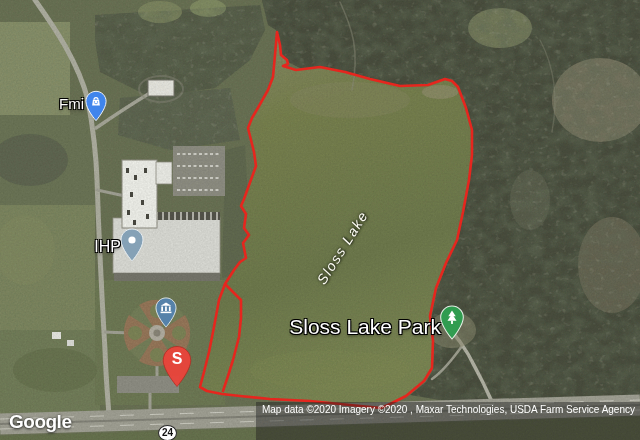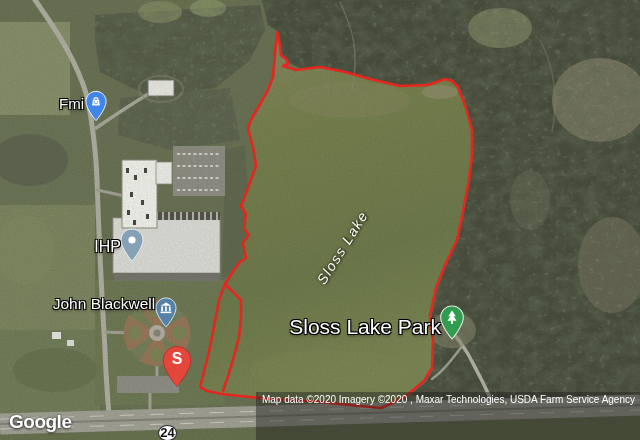--- a/index.html
+++ b/index.html
@@ -30,26 +30,26 @@
   .pin svg{position:static;}
   
   .google-logo{
     position:absolute;left:9px;top:411px;color:#fff;font-size:19px;font-weight:600;
     letter-spacing:-0.5px;
     text-shadow:0 1px 3px rgba(0,0,0,.65),0 0 2px rgba(0,0,0,.5);
   }
   
   .attrib{
     position:absolute;right:0;bottom:0;height:32px;background:rgba(30,30,30,.44);
-    color:#fff;font-size:10px;line-height:16px;padding:0 5px 16px 6px;white-space:nowrap;
+    color:#fff;font-size:10px;line-height:16px;padding:0 5px 6px 6px;white-space:nowrap;
   }
   
   .shield{
     position:absolute;left:158px;top:425px;width:17px;height:14px;background:#fff;
-    border:1px solid #2a2a2a;border-radius:50%;color:#111;font-size:13px;font-weight:700;
+    border:1px solid #2a2a2a;border-radius:50%;color:#111;font-size:10px;font-weight:700;
     text-align:center;line-height:14px;
   }
   .s-letter{
     position:absolute;left:162px;top:350px;width:30px;text-align:center;color:#fff;
     font-size:16px;font-weight:700;pointer-events:none;
   }
 </style>
 </head>
 <body>
 
@@ -241,21 +241,20 @@
   <div class="pin" style="left:162px;top:344px;">
     <svg width="30" height="45" viewBox="0 0 24 34">
       <path d="M12 1 C5.9 1 1 5.9 1 12 C1 20.5 12 33 12 33 C12 33 23 20.5 23 12 C23 5.9 18.1 1 12 1 Z" fill="#e8453c" stroke="#b3261e" stroke-width="0.6" opacity="0.97"></path>
     </svg>
   </div>
   <div class="s-letter">S</div>
 
   <div class="maplabel lbl-fmi">Fmi</div>
   <div class="maplabel lbl-ihp">IHP</div>
   <div class="maplabel lbl-sports">
-    <div>John Blackwell</div>
   </div>
   <div class="maplabel lbl-park">Sloss Lake Park</div>
   <div class="maplabel lbl-water">Sloss Lake</div>
 
   <div class="shield">24</div>
 
   <div class="google-logo">Google</div>
   <div class="attrib">Map data ©2020  Imagery ©2020 , Maxar Technologies, USDA Farm Service Agency</div>
 
 </div>

